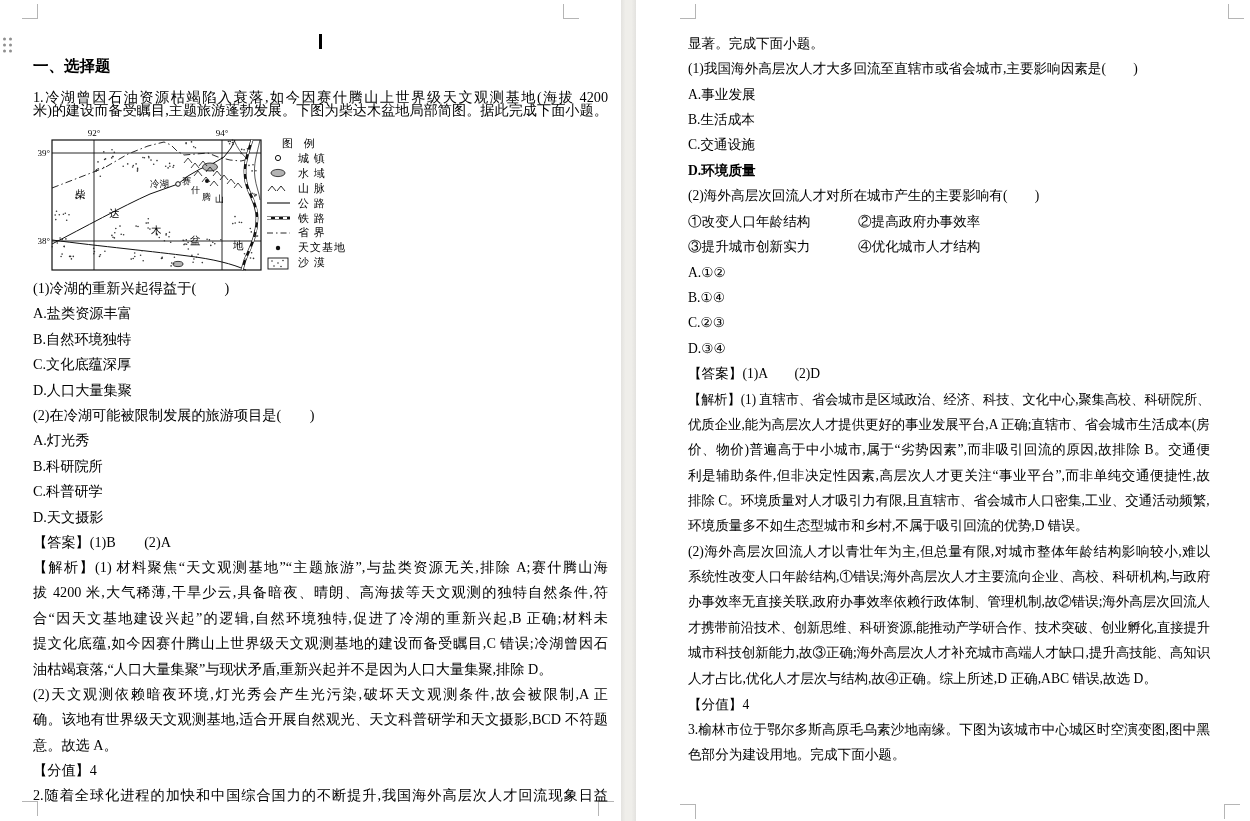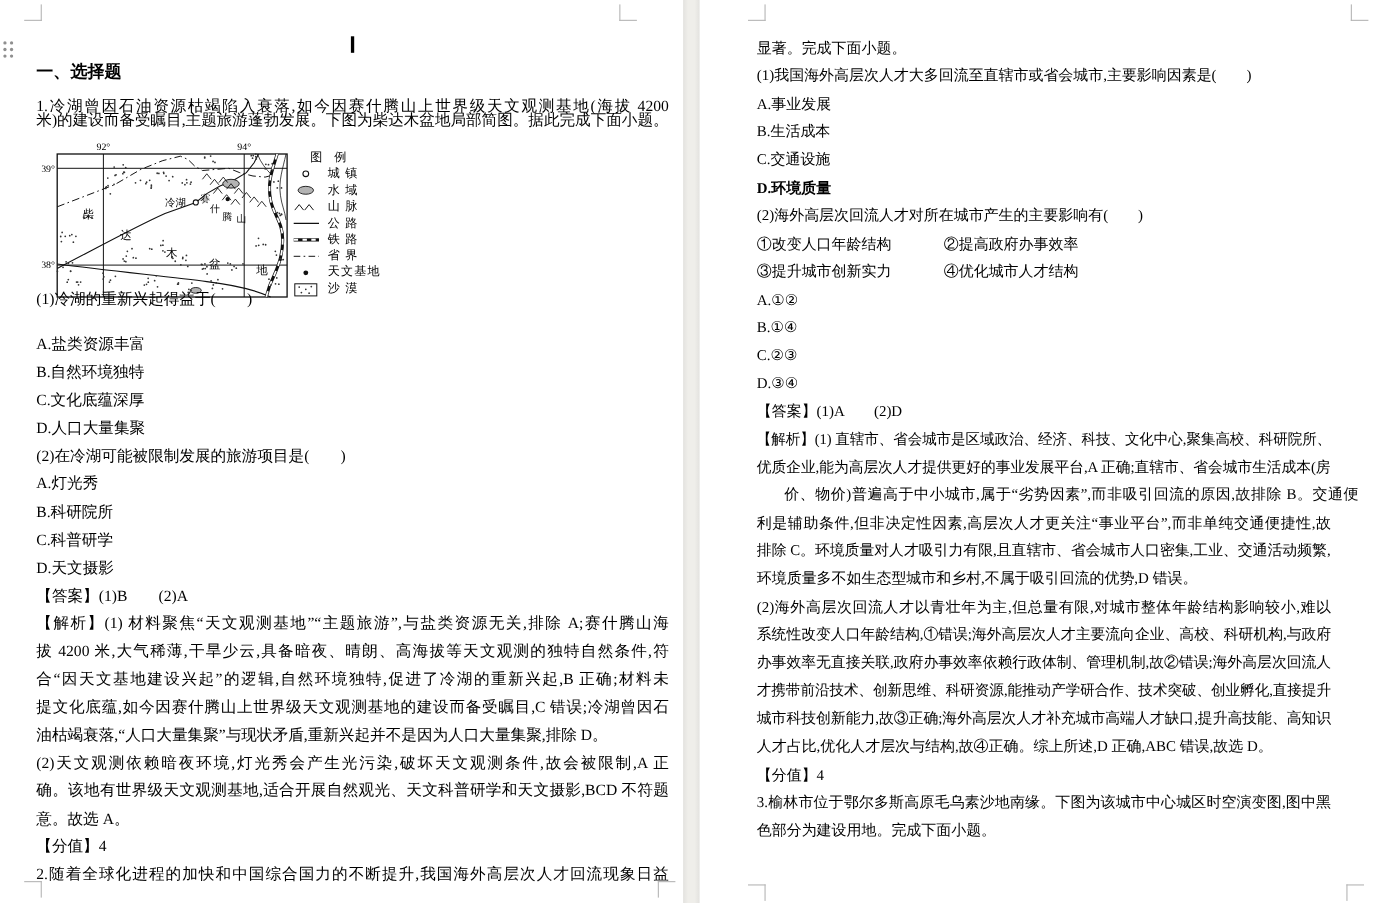--- a/index.html
+++ b/index.html
@@ -357,21 +357,21 @@
           <circle cx="6" cy="4" r="0.8" fill="#333"></circle>
           <circle cx="12" cy="6" r="0.8" fill="#333"></circle>
           <circle cx="17" cy="3.5" r="0.8" fill="#333"></circle>
           <circle cx="8" cy="9" r="0.8" fill="#333"></circle>
           <circle cx="15" cy="9.5" r="0.8" fill="#333"></circle>
         </svg></span>
     <span class="legend-label">沙 漠</span>
   </div>
 </div>
 
-<div class="abs pline lp" style="top:260px;">(1)冷湖的重新兴起得益于(　　)</div>
+<div class="abs pline lp" style="top:276px;">(1)冷湖的重新兴起得益于(　　)</div>
 <div class="abs pline lp" style="top:301px;">A.盐类资源丰富</div>
 <div class="abs pline lp" style="top:327px;">B.自然环境独特</div>
 <div class="abs pline lp" style="top:352px;">C.文化底蕴深厚</div>
 <div class="abs pline lp" style="top:378px;">D.人口大量集聚</div>
 <div class="abs pline lp" style="top:403px;">(2)在冷湖可能被限制发展的旅游项目是(　　)</div>
 <div class="abs pline lp" style="top:428px;">A.灯光秀</div>
 <div class="abs pline lp" style="top:454px;">B.科研院所</div>
 <div class="abs pline lp" style="top:479px;">C.科普研学</div>
 <div class="abs pline lp" style="top:505px;">D.天文摄影</div>
 <div class="abs pline lp" style="top:530px;">【答案】(1)B　　(2)A</div>
@@ -395,21 +395,21 @@
 <div class="abs pline rp" style="top:183px;">(2)海外高层次回流人才对所在城市产生的主要影响有(　　)</div>
 <div class="abs pline rp" style="top:209px;"><span class="col1">①改变人口年龄结构</span><span>②提高政府办事效率</span></div>
 <div class="abs pline rp" style="top:234px;"><span class="col1">③提升城市创新实力</span><span>④优化城市人才结构</span></div>
 <div class="abs pline rp" style="top:260px;">A.①②</div>
 <div class="abs pline rp" style="top:285px;">B.①④</div>
 <div class="abs pline rp" style="top:310px;">C.②③</div>
 <div class="abs pline rp" style="top:336px;">D.③④</div>
 <div class="abs pline rp" style="top:361px;">【答案】(1)A　　(2)D</div>
 <div class="abs pline rp jl" style="top: 387px; transform: scaleX(0.9685);">【解析】(1) 直辖市、省会城市是区域政治、经济、科技、文化中心,聚集高校、科研院所、</div>
 <div class="abs pline rp jl" style="top: 412px; transform: scaleX(0.9831);">优质企业,能为高层次人才提供更好的事业发展平台,A 正确;直辖市、省会城市生活成本(房</div>
-<div class="abs pline rp jl" style="top:437px;margin-left:25px;">价、物价)普遍高于中小城市,属于“劣势因素”,而非吸引回流的原因,故排除 B。交通便</div>
+<div class="abs pline rp jl" style="top:437px;">价、物价)普遍高于中小城市,属于“劣势因素”,而非吸引回流的原因,故排除 B。交通便</div>
 <div class="abs pline rp jl" style="top:463px;">利是辅助条件,但非决定性因素,高层次人才更关注“事业平台”,而非单纯交通便捷性,故</div>
 <div class="abs pline rp jl" style="top: 488px; transform: scaleX(0.9924);">排除 C。环境质量对人才吸引力有限,且直辖市、省会城市人口密集,工业、交通活动频繁,</div>
 <div class="abs pline rp" style="top:513px;">环境质量多不如生态型城市和乡村,不属于吸引回流的优势,D 错误。</div>
 <div class="abs pline rp jl" style="top:539px;">(2)海外高层次回流人才以青壮年为主,但总量有限,对城市整体年龄结构影响较小,难以</div>
 <div class="abs pline rp jl" style="top: 564px; transform: scaleX(0.9905);">系统性改变人口年龄结构,①错误;海外高层次人才主要流向企业、高校、科研机构,与政府</div>
 <div class="abs pline rp jl" style="top: 589px; transform: scaleX(0.9905);">办事效率无直接关联,政府办事效率依赖行政体制、管理机制,故②错误;海外高层次回流人</div>
 <div class="abs pline rp jl" style="top: 615px; transform: scaleX(0.9721);">才携带前沿技术、创新思维、科研资源,能推动产学研合作、技术突破、创业孵化,直接提升</div>
 <div class="abs pline rp jl" style="top: 640px; transform: scaleX(0.9905);">城市科技创新能力,故③正确;海外高层次人才补充城市高端人才缺口,提升高技能、高知识</div>
 <div class="abs pline rp" style="top:666px;">人才占比,优化人才层次与结构,故④正确。综上所述,D 正确,ABC 错误,故选 D。</div>
 <div class="abs pline rp" style="top:692px;">【分值】4</div>

